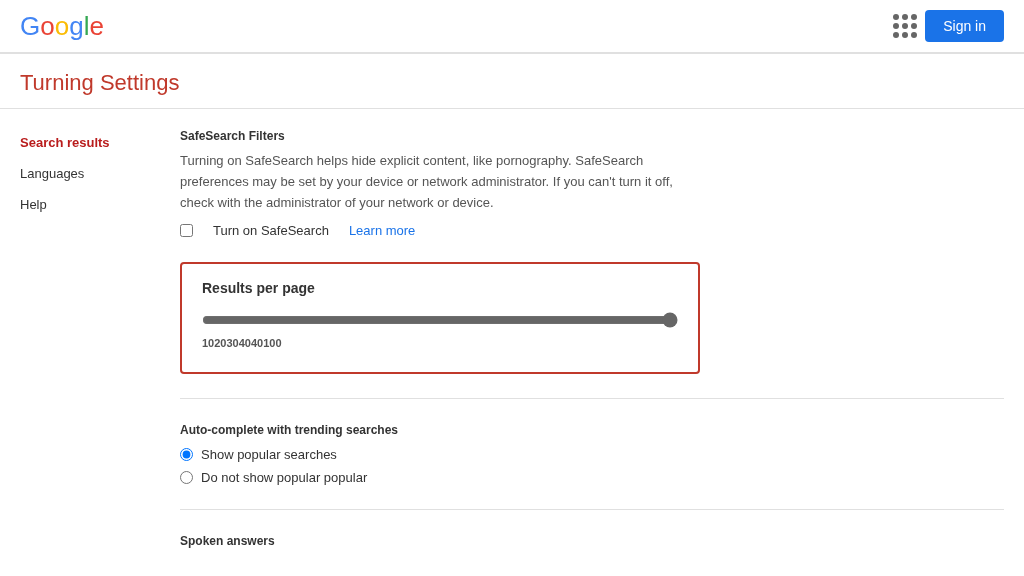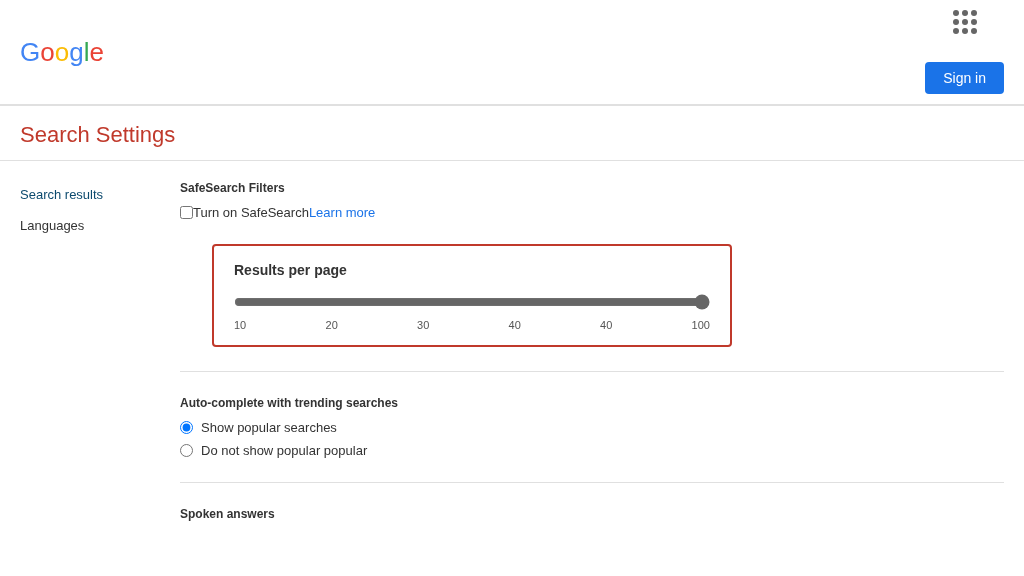--- a/index.html
+++ b/index.html
@@ -16,21 +16,21 @@
     .header-left { display: flex; align-items: center; }
     .google-logo { display: flex; align-items: center; }
     .google-logo span { font-size: 26px; font-weight: normal; }
     .logo-g { color: #4285F4; }
     .logo-o1 { color: #EA4335; }
     .logo-o2 { color: #FBBC05; }
     .logo-g2 { color: #4285F4; }
     .logo-l { color: #34A853; }
     .logo-e { color: #EA4335; }
 
-    .header-right { display: flex; align-items: center; gap: 28px; flex-direction: column; }
+    .header-right { display: flex; align-items: center; gap: 8px; }
     .apps-icon { display: grid; grid-template-columns: repeat(3,6px); gap: 3px; cursor: pointer; }
     .apps-icon-dot { width: 6px; height: 6px; background: #666; border-radius: 50%; }
     .sign-in-btn {
       background: #1a73e8;
       color: #fff;
       border: none;
       border-radius: 4px;
       padding: 8px 18px;
       font-size: 14px;
       cursor: pointer;
@@ -61,22 +61,22 @@
       flex-direction: column;
       gap: 4px;
     }
     .sidebar-item {
       padding: 6px 0;
       cursor: pointer;
       font-size: 13px;
       color: #333;
     }
     .sidebar-item.active {
-      color: #0c4a6e;
-      font-weight: normal;
+      color: #b91c1c;
+      font-weight: bold;
     }
 
     
     .content {
       flex: 1;
       display: flex;
       flex-direction: column;
       gap: 24px;
     }
 
@@ -91,56 +91,55 @@
       font-size: 13px;
       color: #555;
       line-height: 1.6;
       max-width: 520px;
     }
 
     
     .checkbox-row {
       display: flex;
       align-items: center;
-      gap: 0;
+      gap: 20px;
       margin-top: 10px;
     }
     .checkbox-row input[type="checkbox"] { cursor: pointer; }
     .checkbox-label { font-size: 13px; color: #333; }
     .learn-more { color: #1a73e8; font-size: 13px; text-decoration: none; cursor: pointer; }
 
     
     .results-per-page-box {
       border: 2px solid #c0392b;
       border-radius: 4px;
-      padding: 16px 20px 14px 20px;
+      padding: 16px 20px 23px 20px;
       max-width: 520px;
-      margin-left: 32px;
     }
     .slider-section-title {
       font-size: 14px;
       font-weight: bold;
       color: #333;
       margin-bottom: 16px;
     }
     .slider-container {
       position: relative;
       margin-bottom: 6px;
     }
     input[type="range"] {
       width: 100%;
       cursor: pointer;
       accent-color: #666;
     }
     .slider-labels {
       display: flex;
-      justify-content: space-between;
       font-size: 11px;
       color: #555;
       margin-top: 4px;
+      font-weight: bold;
     }
     .slider-speed-labels {
       display: flex;
       justify-content: space-between;
       font-size: 11px;
       color: #888;
     }
 
     
     .radio-group {
@@ -184,35 +183,37 @@
       <div class="apps-icon-dot"></div>
         <div class="apps-icon-dot"></div>
         <div class="apps-icon-dot"></div>
     </div>
     <button class="sign-in-btn">Sign in</button>
   </div>
 </header>
 
 <hr class="divider">
 
-<h1 class="page-title">Search Settings</h1>
+<h1 class="page-title">Turning Settings</h1>
 
 <hr class="divider">
 
 <div class="main-layout">
 
   <nav class="sidebar">
     <div class="sidebar-item active">Search results</div>
     <div class="sidebar-item">Languages</div>
+    <div class="sidebar-item">Help</div>
   </nav>
 
   <div class="content">
 
     <section>
       <div class="section-title">SafeSearch Filters</div>
+      <p class="section-description">Turning on SafeSearch helps hide explicit content, like pornography. SafeSearch preferences may be set by your device or network administrator. If you can't turn it off, check with the administrator of your network or device.</p>
       <div class="checkbox-row">
         <input type="checkbox" id="safe-search" style="">
         <label class="checkbox-label" for="safe-search">Turn on SafeSearch</label>
         <a class="learn-more" href="#">Learn more</a>
       </div>
     </section>
 
     <section>
       <div class="results-per-page-box">
         <div class="slider-section-title">Results per page</div>

